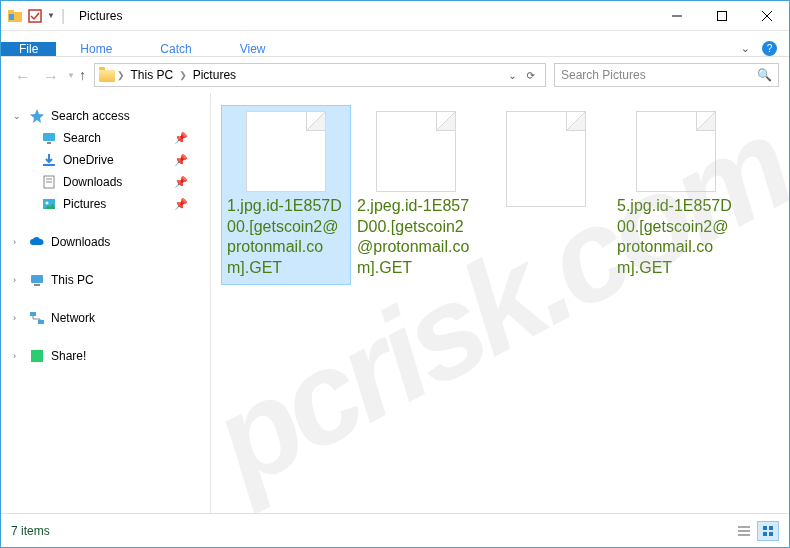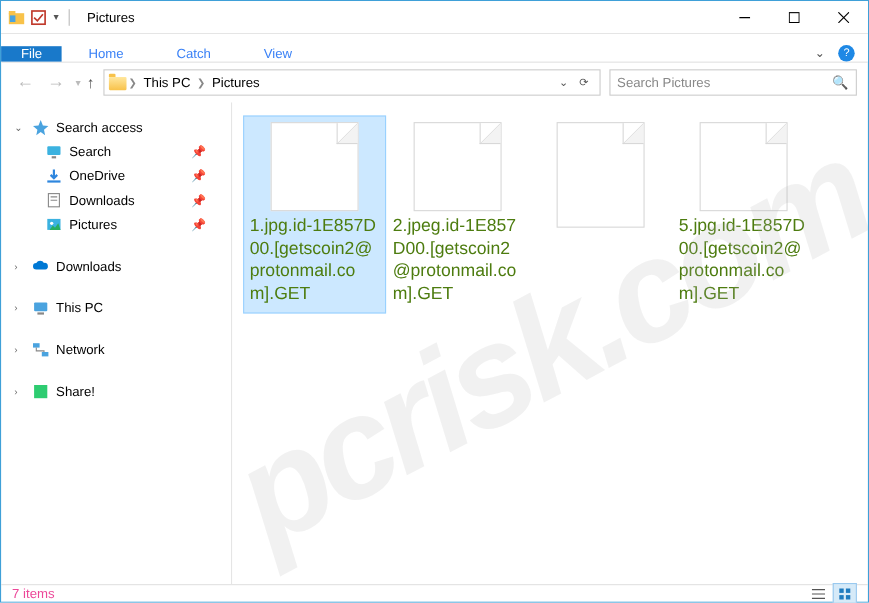--- a/index.html
+++ b/index.html
@@ -49,21 +49,21 @@
 
 .files { flex: 1; padding: 12px 10px; display: flex; flex-wrap: wrap; align-content: flex-start; gap: 0; position: relative; }
 .file-item { width: 130px; height: 180px; padding: 6px; display: flex; flex-direction: column; align-items: center; }
 .file-item.selected { background: #cce8ff; border: 1px solid #99d1ff; padding: 5px; }
 .file-thumb { width: 80px; height: 96px; background: #fff; border: 1px solid #d8d8d8; margin-bottom: 4px; position: relative; }
 .file-thumb::before { content: ""; position: absolute; top: 0; right: 0; width: 18px; height: 18px; background: linear-gradient(135deg, #fff 0%, #fff 48%, #d8d8d8 50%, #f3f3f3 52%, #f3f3f3 100%); border-left: 1px solid #d8d8d8; border-bottom: 1px solid #d8d8d8; }
 .file-thumb.txt { background: repeating-linear-gradient(#fff, #fff 8px, #e6e6e6 8px, #e6e6e6 9px); background-position: 0 18px; background-size: 100% 9px; }
 .file-name { font-size: 16px; text-align: left; word-break: break-all; line-height: 1.3; color: #4d7c0f; max-width: 118px; }
 
 
-.statusbar { height: 16px; border-top: 1px solid #e1e1e1; display: flex; align-items: center; padding: 0 10px; font-size: 12px; color: #ec4899; }
+.statusbar { height: 34px; border-top: 1px solid #e1e1e1; display: flex; align-items: center; padding: 0 10px; font-size: 12px; color: #14532d; }
 .statusbar .views { margin-left: auto; display: flex; gap: 2px; }
 .statusbar .views .v { width: 22px; height: 20px; border: 1px solid transparent; display: flex; align-items: center; justify-content: center; }
 .statusbar .views .v.active { border-color: #99c9ef; background: #d6eaf8; }
 
 
 .watermark { position: absolute; left: 50%; top: 50%; transform: translate(-50%,-50%) rotate(-28deg); font-size: 130px; font-weight: 700; color: rgba(180,180,180,0.18); pointer-events: none; letter-spacing: -6px; font-style: italic; z-index: 5; }
 
 
 .folder-mini { width:16px; height:12px; background: linear-gradient(#ffe79e,#f8c24a); border-radius: 1px; position: relative; margin-top:2px;}
 .folder-mini::before { content:""; position:absolute; top:-3px; left:0; width:6px; height:3px; background:#f8c24a; border-radius:1px 1px 0 0;}

